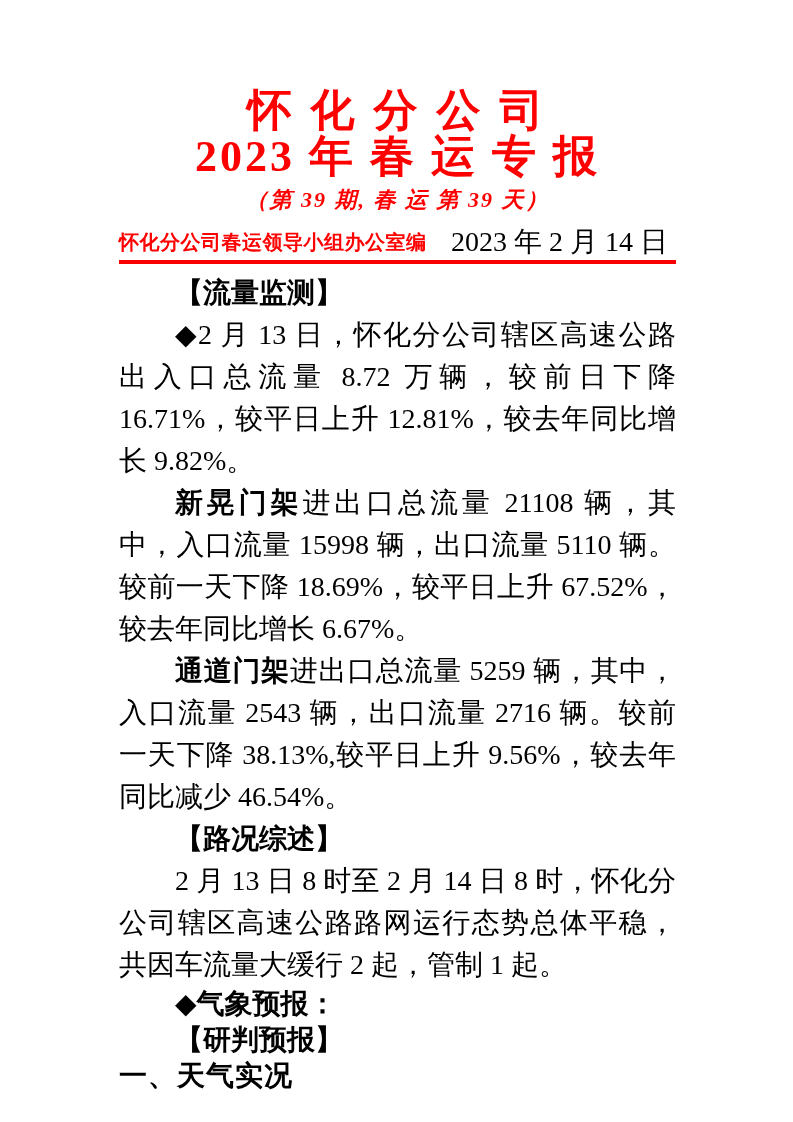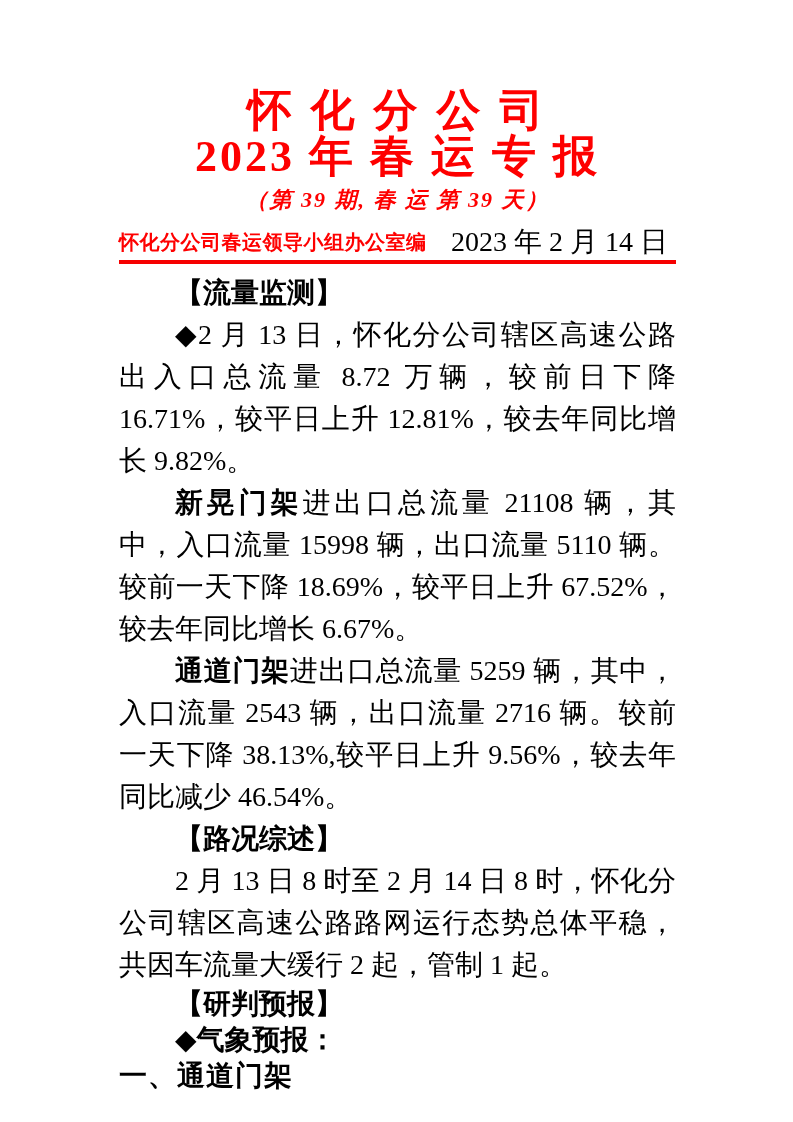--- a/index.html
+++ b/index.html
@@ -104,21 +104,21 @@
 
 
       <p class="para"><span class="inline-bold">新晃门架</span><span>进出口总流量 21108 辆，其中，入口流量 15998 辆，出口流量 5110 辆。较前一天下降 18.69%，较平日上升 67.52%，较去年同比增长 6.67%。</span></p>
 
       <p class="para"><span class="inline-bold">通道门架</span><span>进出口总流量 5259 辆，其中，入口流量 2543 辆，出口流量 2716 辆。较前一天下降 38.13%,较平日上升 9.56%，较去年同比减少 46.54%。</span></p>
 
       <p class="sec-heading">【路况综述】</p>
 
       <p class="para">2 月 13 日 8 时至 2 月 14 日 8 时，怀化分公司辖区高速公路路网运行态势总体平稳，共因车流量大缓行 2 起，管制 1 起。</p>
 
+      <p class="sec-heading tight"><span>◆</span><span>气象预报：</span></p>
+
       <p class="sec-heading tight">【研判预报】</p>
 
-      <p class="sec-heading tight"><span>◆</span><span>气象预报：</span></p>
-
-      <p class="num-heading tight">一、通道门架</p>
+      <p class="num-heading tight">一、天气实况</p>
 
     </div>
   </div>
 </div>
 
 </body></html>

